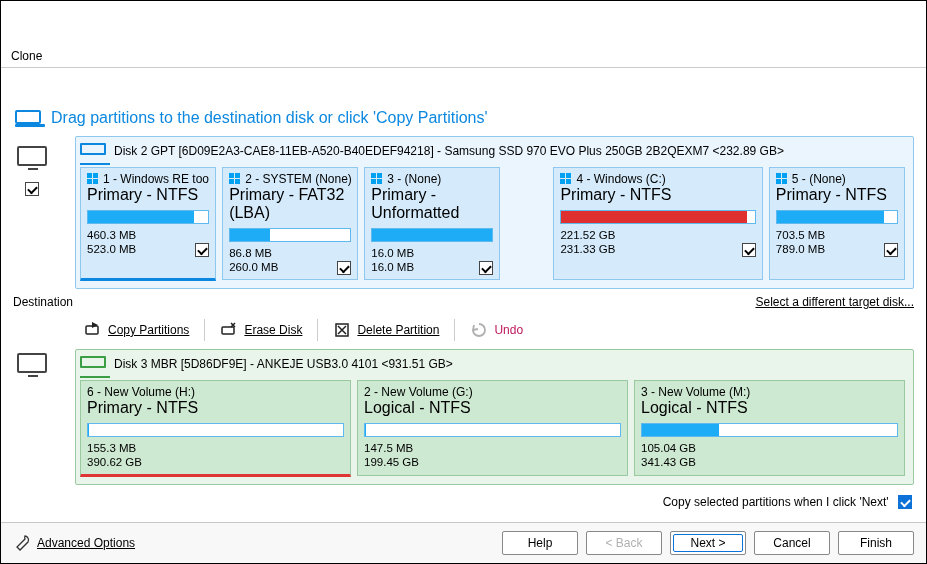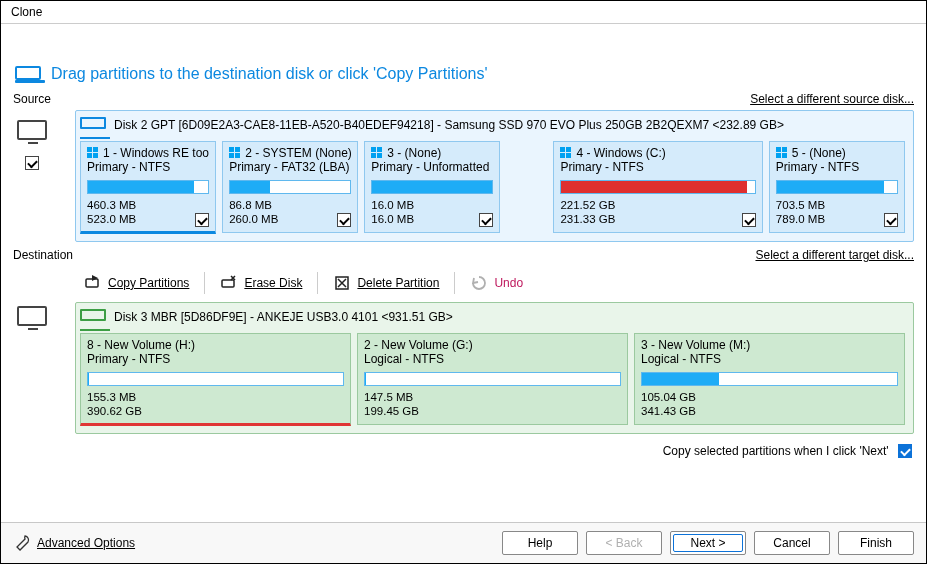--- a/index.html
+++ b/index.html
@@ -15,20 +15,21 @@
     height: 564px;
     border: 1px solid #000;
     position: relative;
     display: flex;
     flex-direction: column;
   }
   .titlebar {
     padding: 4px 10px;
     border-bottom: 1px solid #ccc;
     font-size: 12px;
+    margin-top: 44px;
   }
   .header {
     display: flex;
     align-items: center;
     padding: 6px 10px 8px 14px;
     margin-top: 34px;
   }
   .disk-icon-lg {
     width: 28px; height: 20px;
     flex-shrink: 0;
@@ -136,21 +137,21 @@
     width: 12px; height:12px;
     display:inline-block; margin-right:4px;
     position:relative;
     flex-shrink:0;
   }
   .win-badge::before, .win-badge::after {
     content:''; position:absolute; background:#00a1f1;
   }
   .win-badge::before { width:5px; height:5px; top:0; left:0; box-shadow: 6px 0 #00a1f1, 0 6px #00a1f1, 6px 6px #00a1f1; }
   .p-name { font-size:12px; overflow:hidden; text-overflow:clip; }
-  .p-type { font-size:12px; }
+  .p-type { font-size:16px; }
   .p-bar {
     height: 14px;
     border: 1px solid #5fb8ee;
     background: #fff;
     margin-top: 6px;
     position: relative;
   }
   .p-fill {
     height:100%;
     background:#1eacf6;
@@ -230,24 +231,20 @@
   <div class="titlebar">Clone</div>
 
   <div class="header">
     <div class="disk-icon-lg">
         <div class="disk-shape"></div>
       </div>
     <div class="hint-text">Drag partitions to the destination disk or click 'Copy Partitions'</div>
   </div>
 
   <div class="section">
-    <div class="section-head">
-      <span class="section-head-left">Source</span>
-      <span class="link">Select a different source disk...</span>
-    </div>
     <div class="layout-row">
       <div class="side-col">
         <div class="monitor-icon">
             <div class="monitor-shape"></div>
           </div>
         <div class="src-check"><span class="chk checked"></span></div>
       </div>
       <div class="disk-panel">
         <div class="disk-title-row">
           <span class="mini-disk">
@@ -388,21 +385,21 @@
         <div class="disk-panel dest">
           <div class="disk-title-row">
             <span class="mini-disk green">
                 <div class="sh"></div>
               </span>
             <span class="disk-title">Disk 3 MBR [5D86DF9E] - ANKEJE   USB3.0         4101  &lt;931.51 GB&gt;</span>
           </div>
           <div class="part-row" id="dst-parts">
               <div class="part-box dest sel">
                 <div class="p-label-row">
-                  <span class="p-name">8 - New Volume (H:)</span>
+                  <span class="p-name">6 - New Volume (H:)</span>
                 </div>
                 <div class="p-type">Primary - NTFS</div>
                 <div class="p-bar">
                   <div class="p-fill" style="width: 0.2%;"></div>
                 </div>
                 <div class="p-foot">
                   <div class="p-sizes">155.3 MB<br>390.62 GB</div>
                 </div>
               </div>
               <div class="part-box dest">

